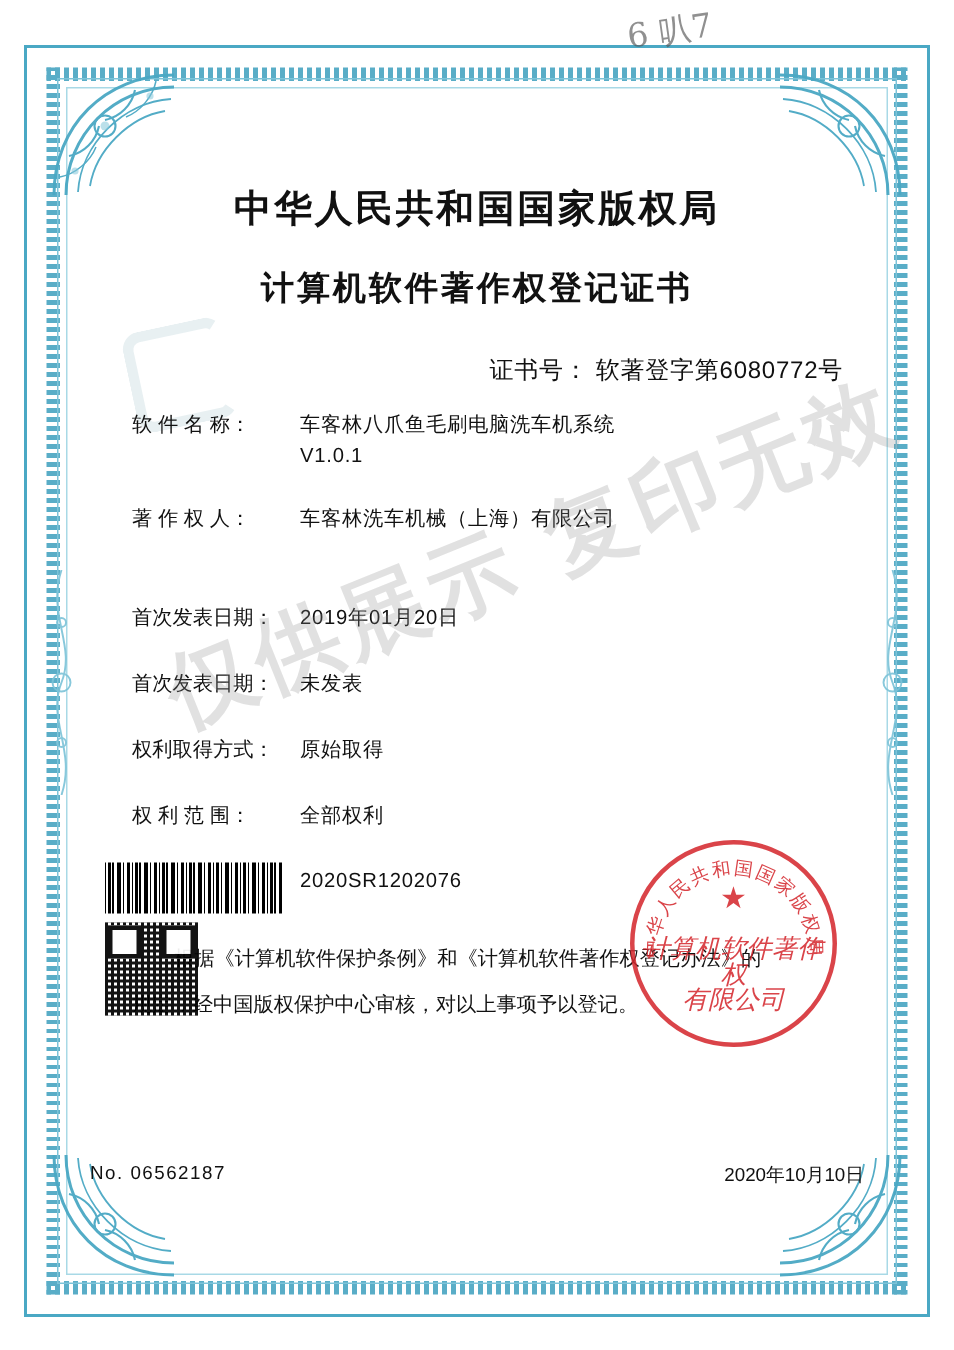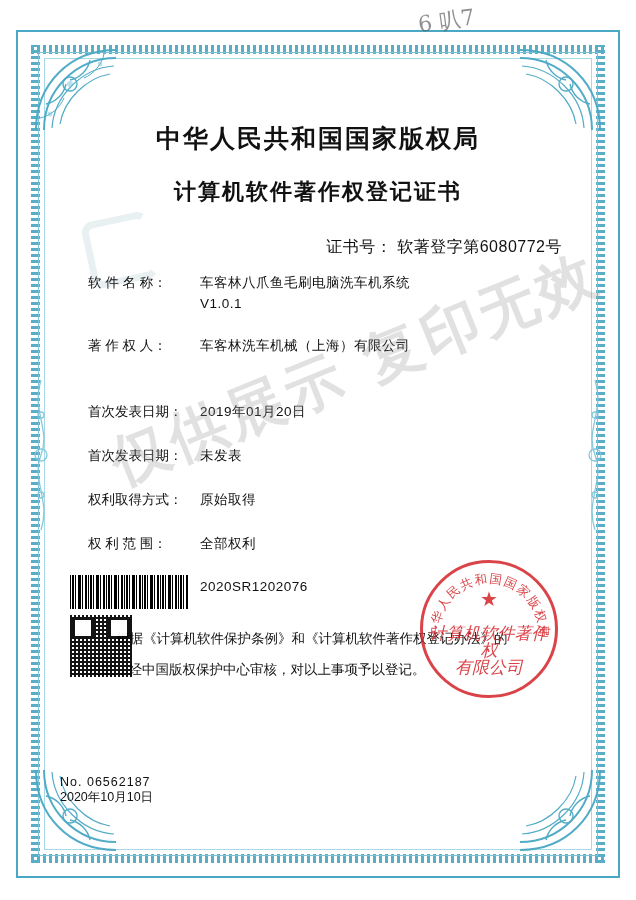--- a/index.html
+++ b/index.html
@@ -245,21 +245,20 @@
 
   .footer {
     position: absolute;
     left: 60px;
     right: 60px;
     top: 775px;
     display: flex;
     justify-content: space-between;
     font-size: 12.5px;
     color: #111;
-    flex-direction: column;
   }
   .footer .num { letter-spacing: 1px; }
 
   
   .watermark {
     position: absolute;
     left: 95px;
     top: 330px;
     font-family: "DejaVu Serif", "Liberation Serif", serif;
     font-size: 58px;

